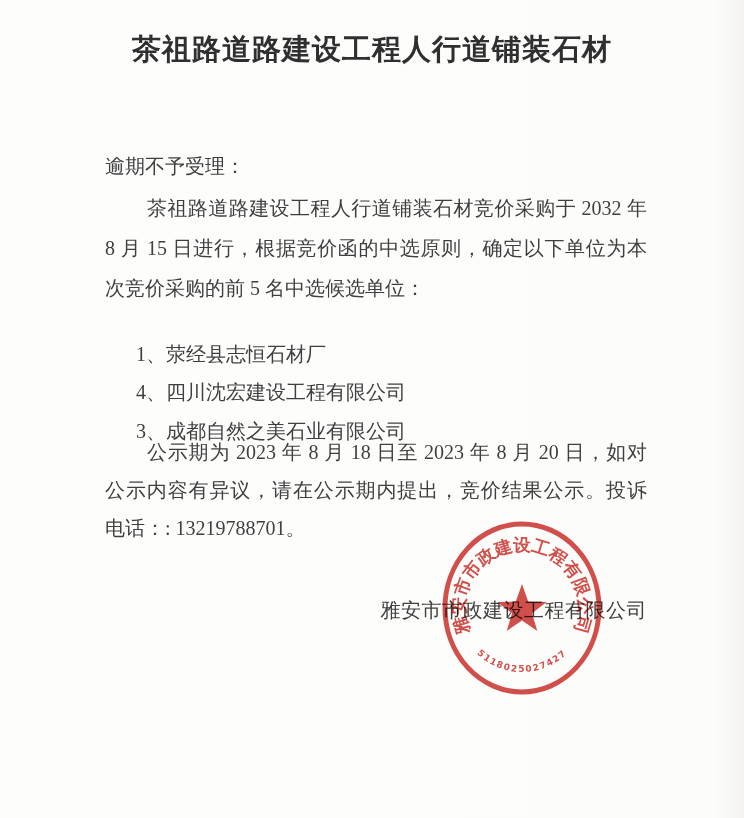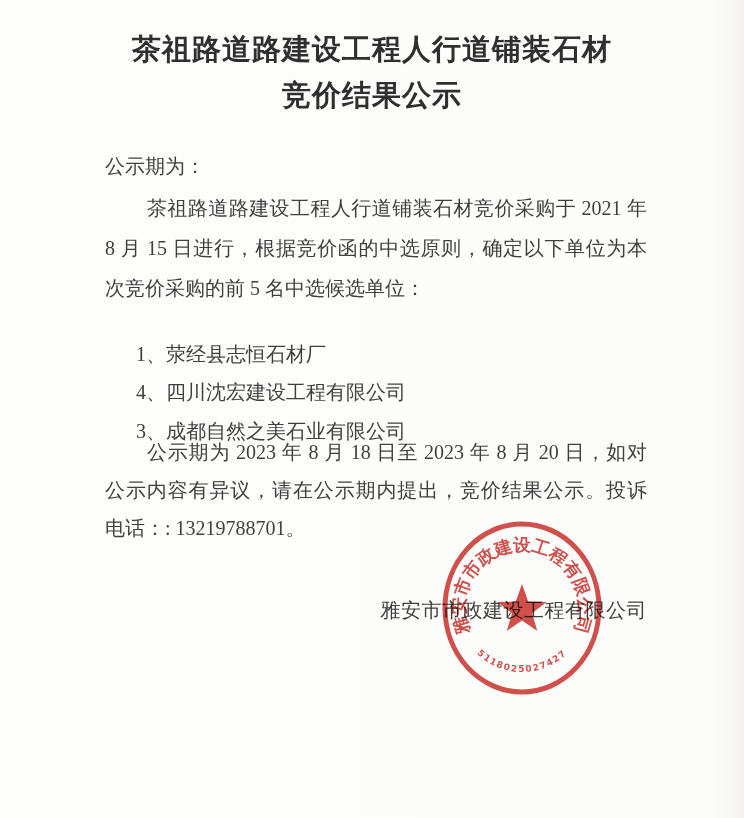--- a/index.html
+++ b/index.html
@@ -55,27 +55,26 @@
     pointer-events: none;
   }
 </style>
 </head>
 <body>
 
 <div class="page">
 
   <div class="title">
     <div>茶祖路道路建设工程人行道铺装石材</div>
-    <div>竞价结果公示</div>
   </div>
 
   <div class="body-text">
-    <div class="line" style="top:150px">公示期为：</div>
+    <div class="line" style="top:150px">逾期不予受理：</div>
 
-    <div class="line indent jst" style="top:192px">茶祖路道路建设工程人行道铺装石材竞价采购于 2021 年</div>
+    <div class="line indent jst" style="top:192px">茶祖路道路建设工程人行道铺装石材竞价采购于 2032 年</div>
     <div class="line jst" style="top:232px">8 月 15 日进行，根据竞价函的中选原则，确定以下单位为本</div>
     <div class="line" style="top:272px">次竞价采购的前 5 名中选候选单位：</div>
 
     <div class="line list-indent" style="top:314px">1、荥经县志恒石材厂</div>
     <div class="line list-indent" style="top:352px">4、四川沈宏建设工程有限公司</div>
     <div class="line list-indent" style="top:391px">3、成都自然之美石业有限公司</div>
 
     <div class="line indent jst" style="top:436px">公示期为 2023 年 8 月 18 日至 2023 年 8 月 20 日，如对</div>
     <div class="line jst" style="top:474px">公示内容有异议，请在公示期内提出，竞价结果公示。投诉</div>
     <div class="line" style="top:512px">电话：: 13219788701。</div>

